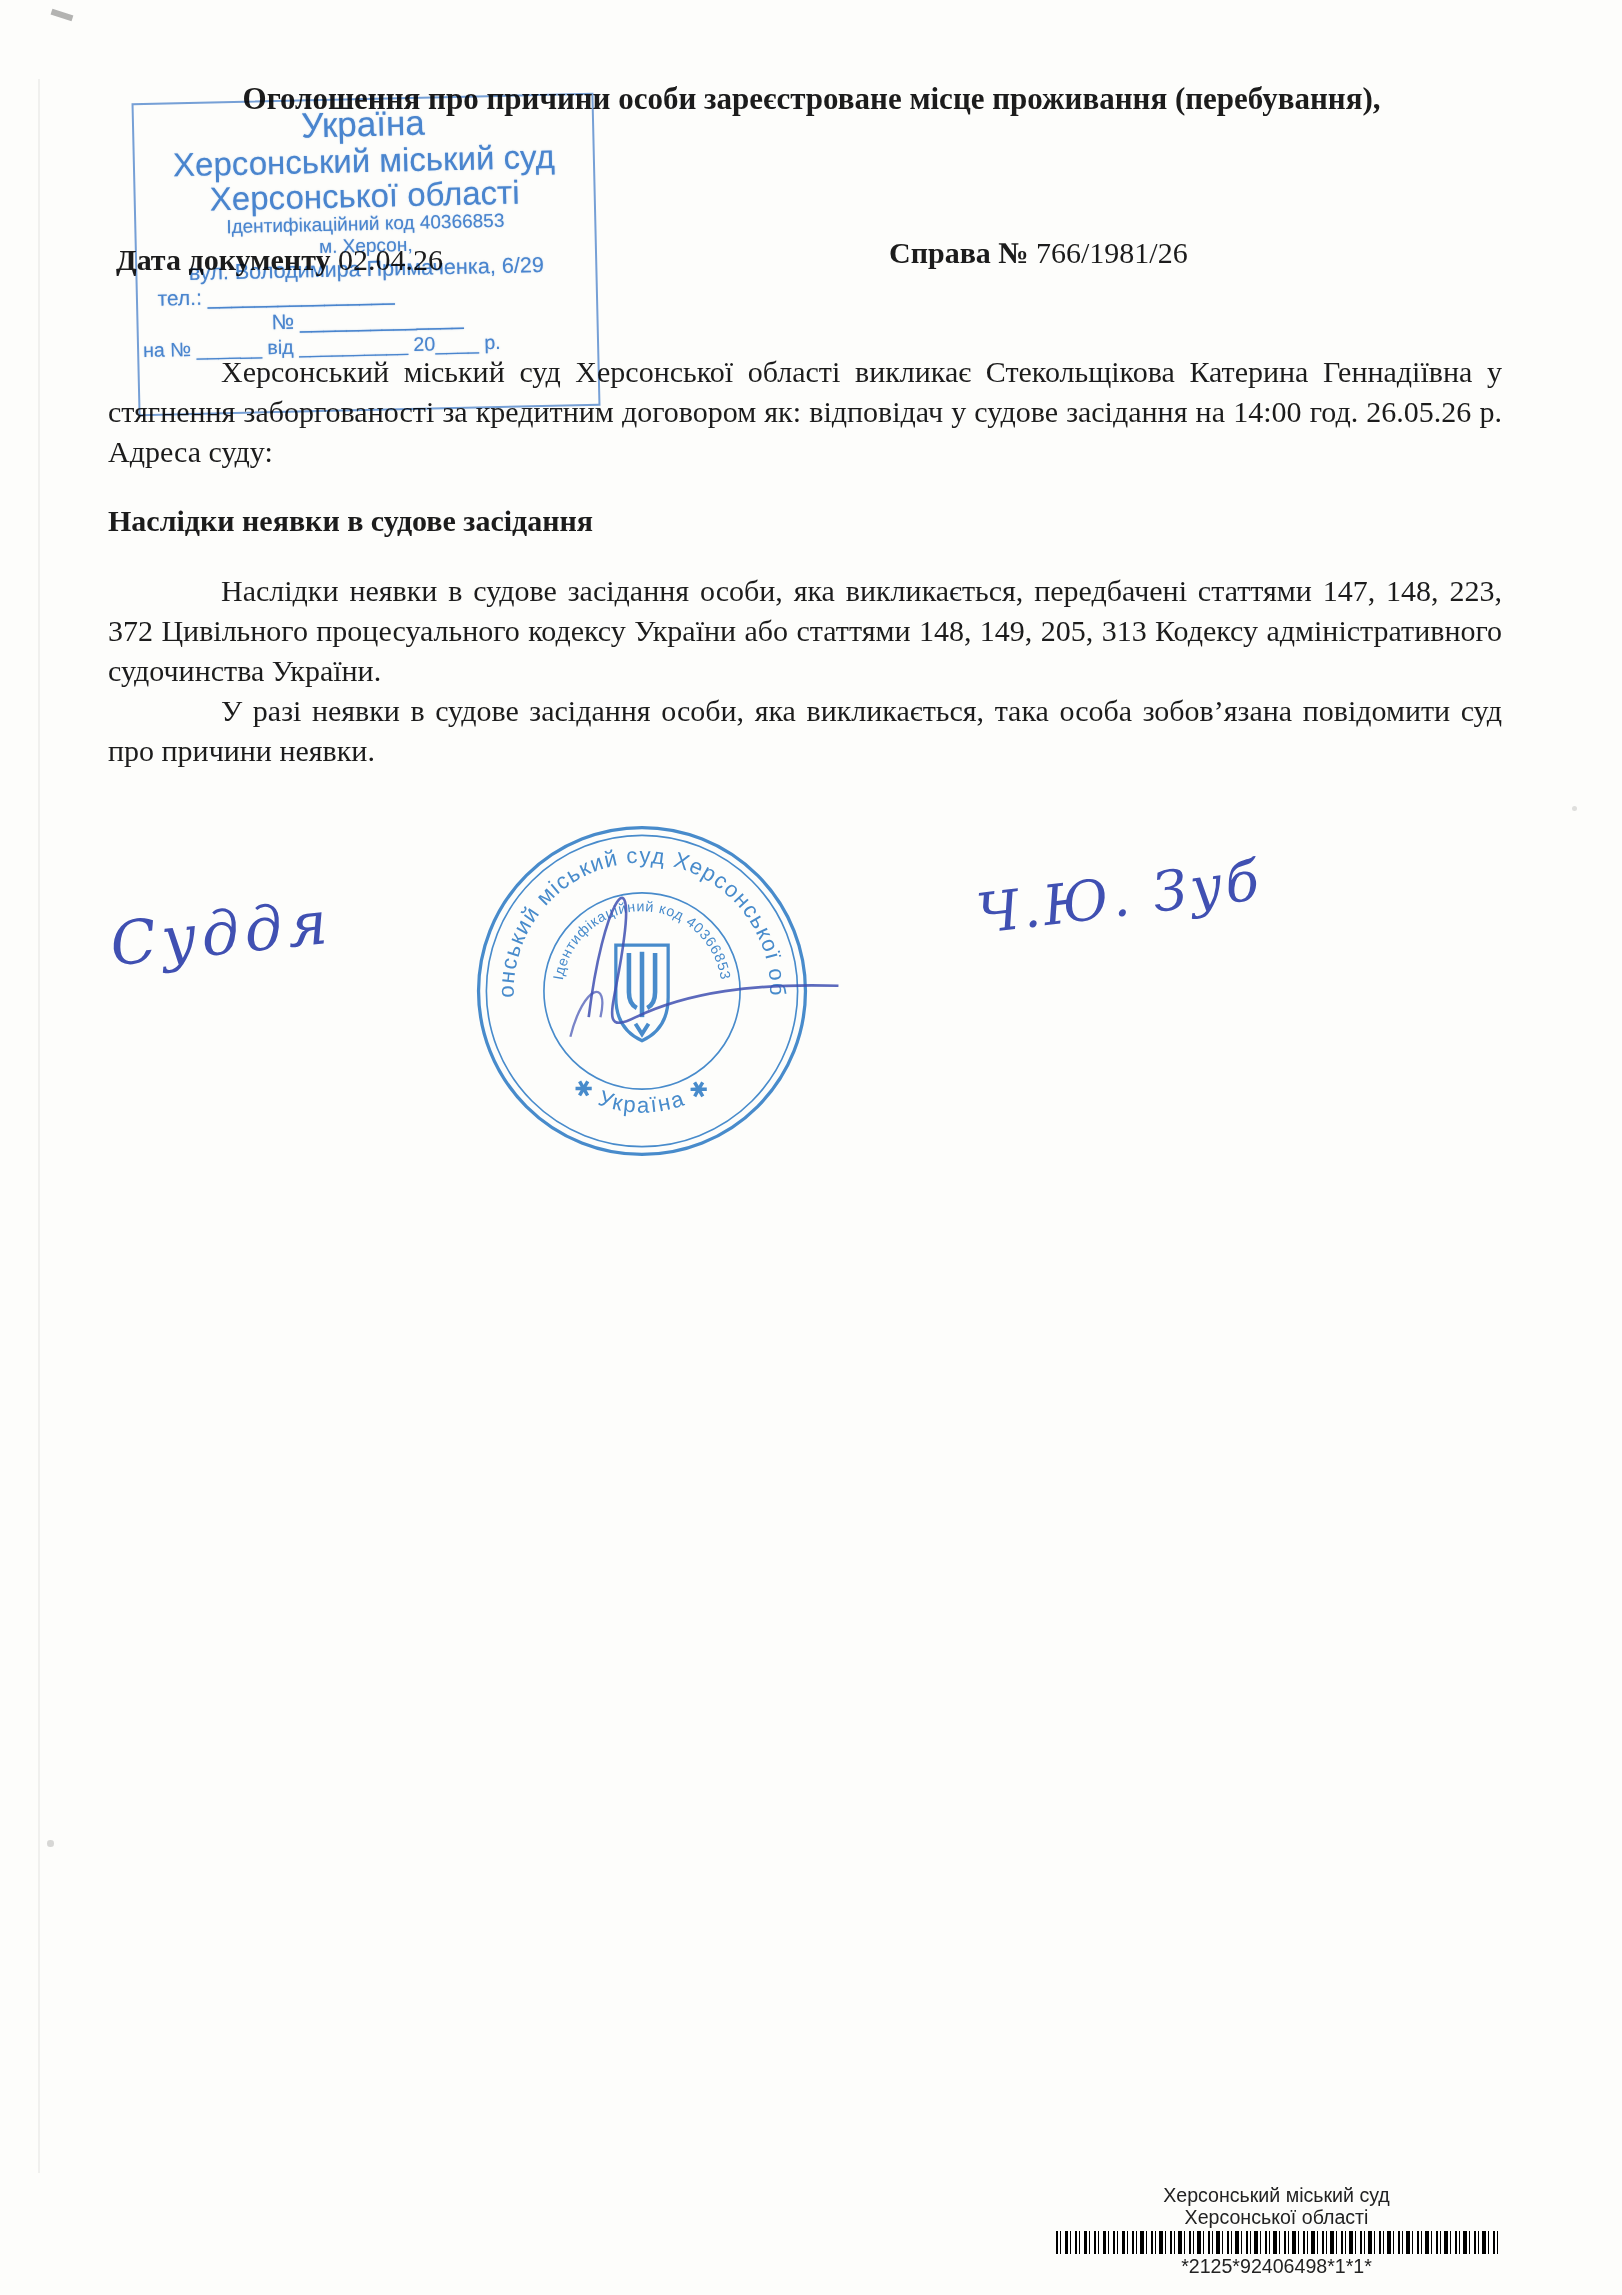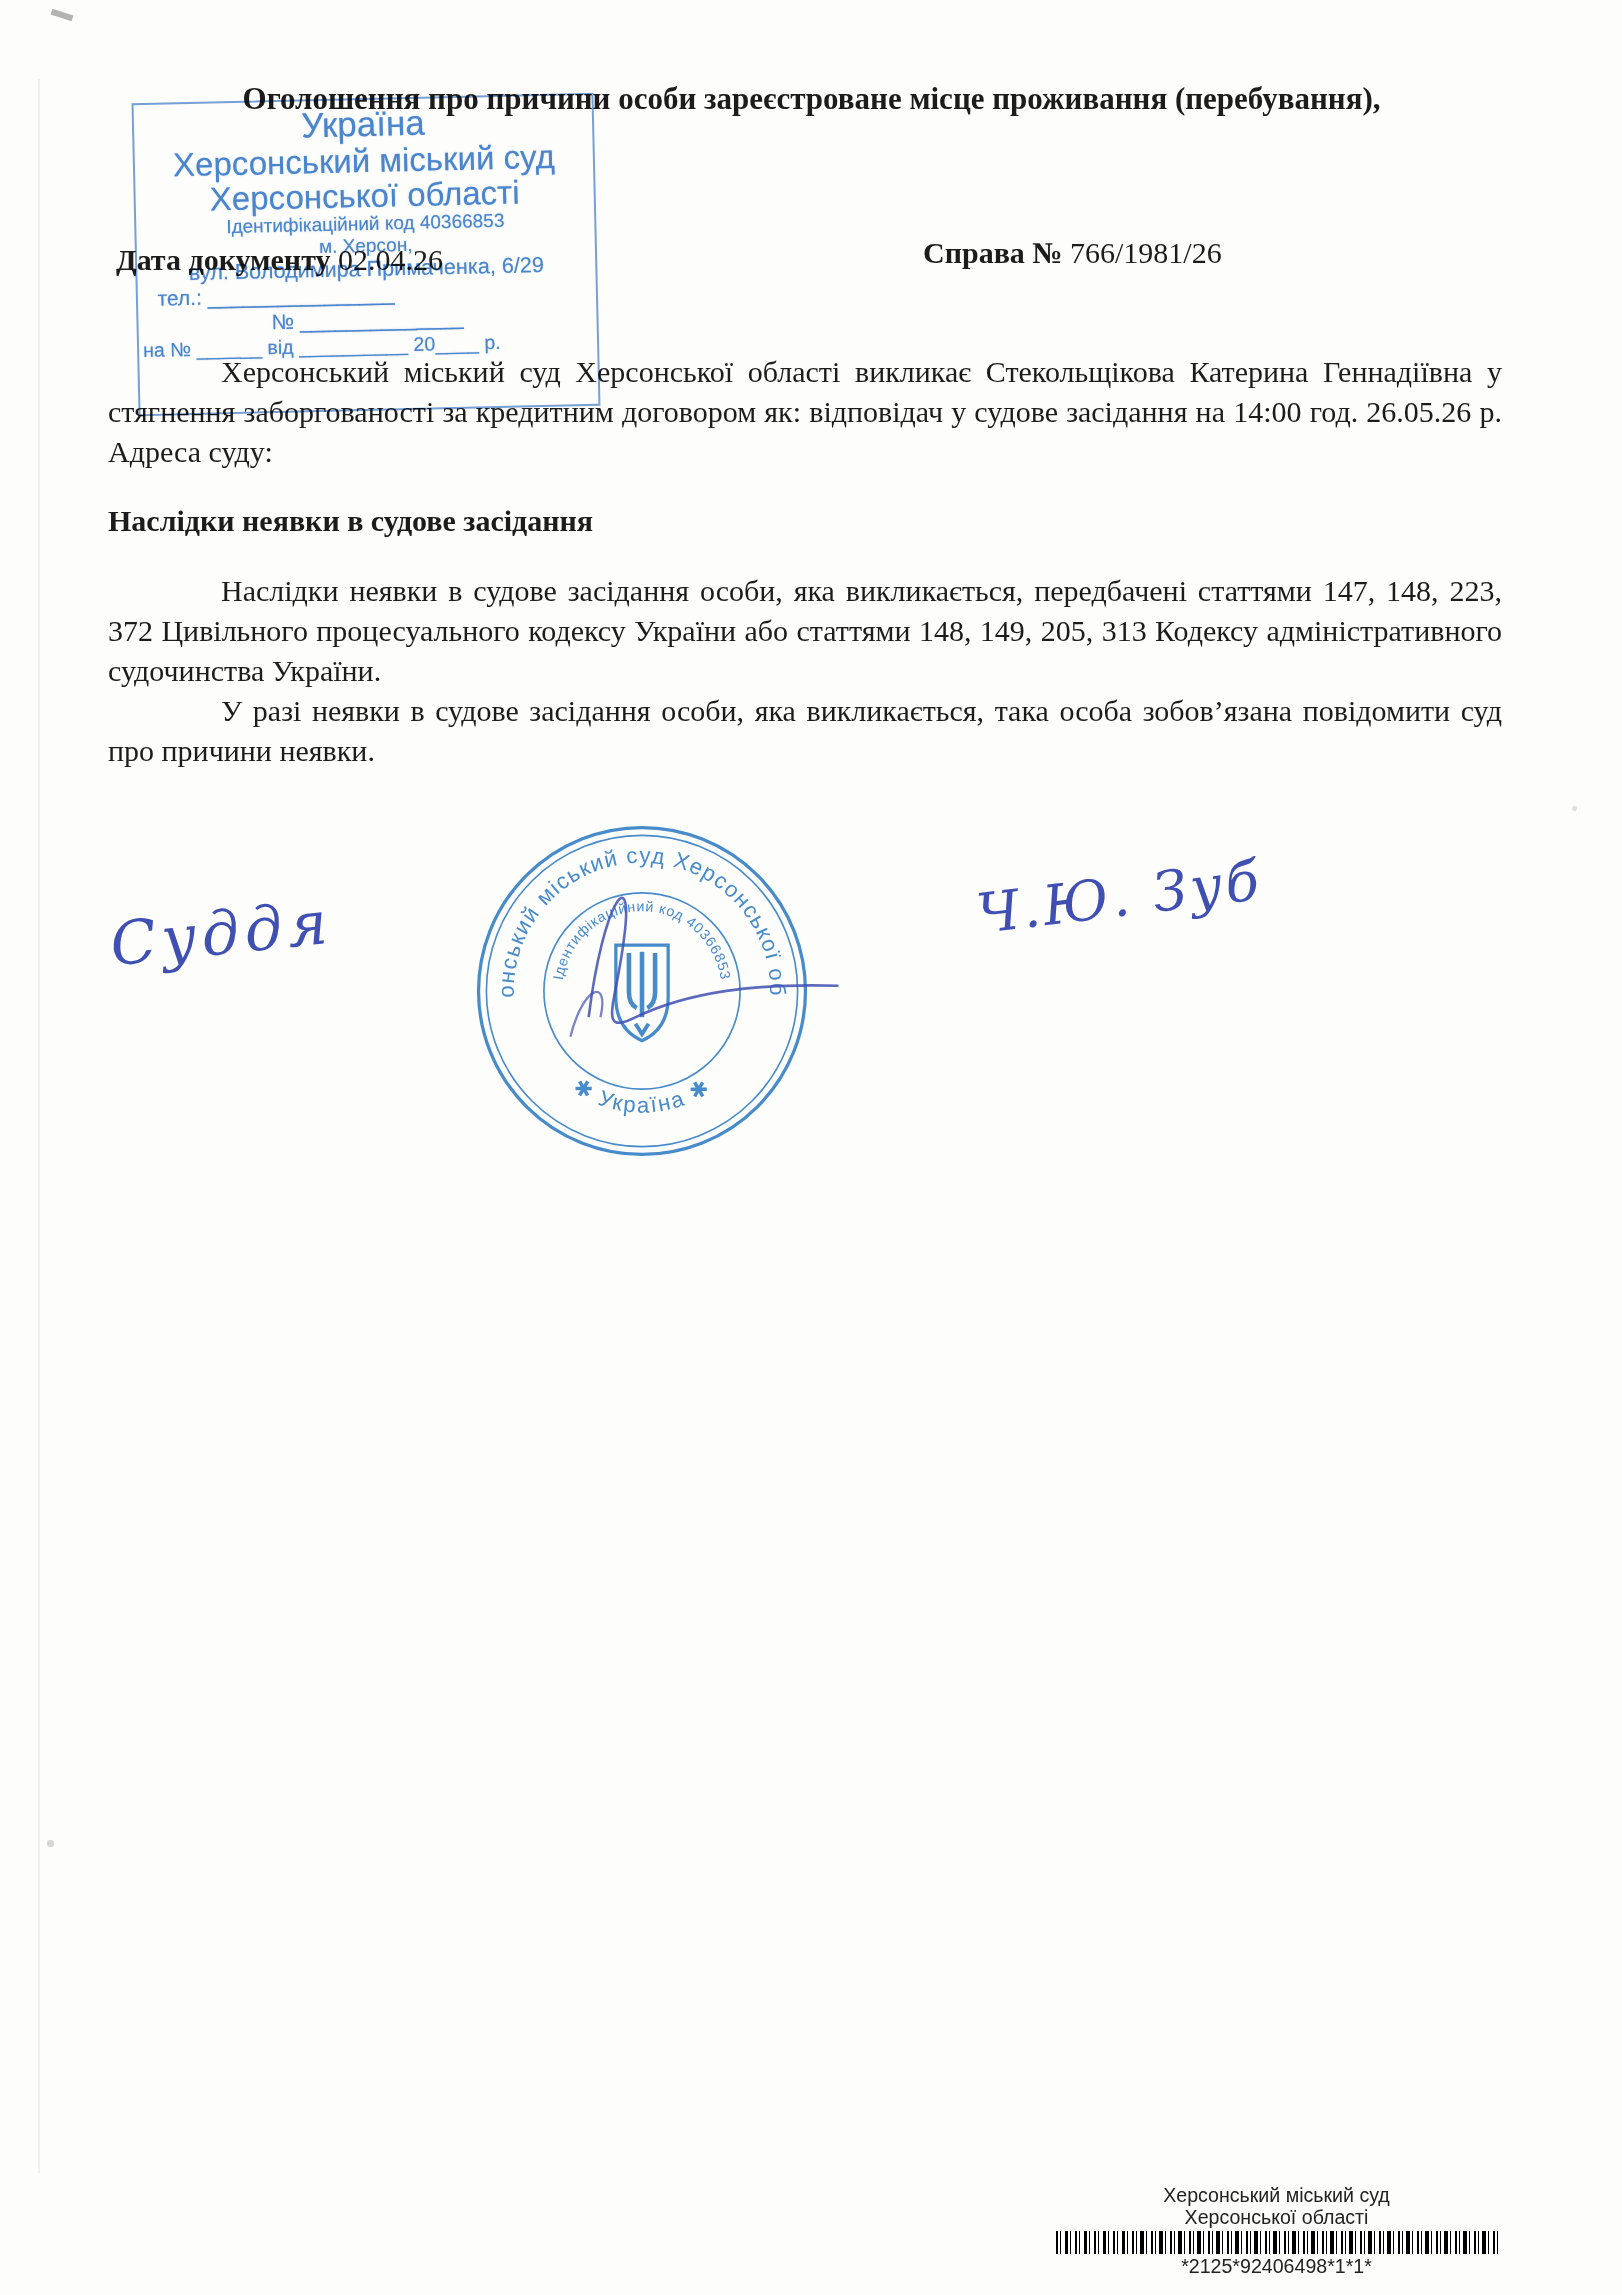--- a/index.html
+++ b/index.html
@@ -13,21 +13,21 @@
   .title-block {
     position:absolute; top:77px; left:0; width:100%;
     text-align:center; font-weight:bold; font-size:31px; line-height:44px;
     z-index:2;
   }
   .date-line {
     position:absolute; top:243px; left:116px; font-size:30px; z-index:2;
   }
   .date-line .lbl { font-weight:bold;margin-top:47px; }
   .case-line {
-    position:absolute; top:236px; left:923px; font-size:30px; z-index:2;
+    position:absolute; top:236px; left:889px; font-size:30px; z-index:2;
   }
   .case-line .lbl { font-weight:bold; }
   
   .stamp {
     position:absolute; top:98px; left:135px; width:462px; height:313px;
     border:2px solid rgba(74,130,205,0.75);
     transform:rotate(-1.3deg);
     color:#4a86d2; font-family:"Liberation Sans", sans-serif;
     text-align:center; z-index:3; mix-blend-mode:multiply;
     text-shadow:0 0 1.3px rgba(74,134,210,0.55);

